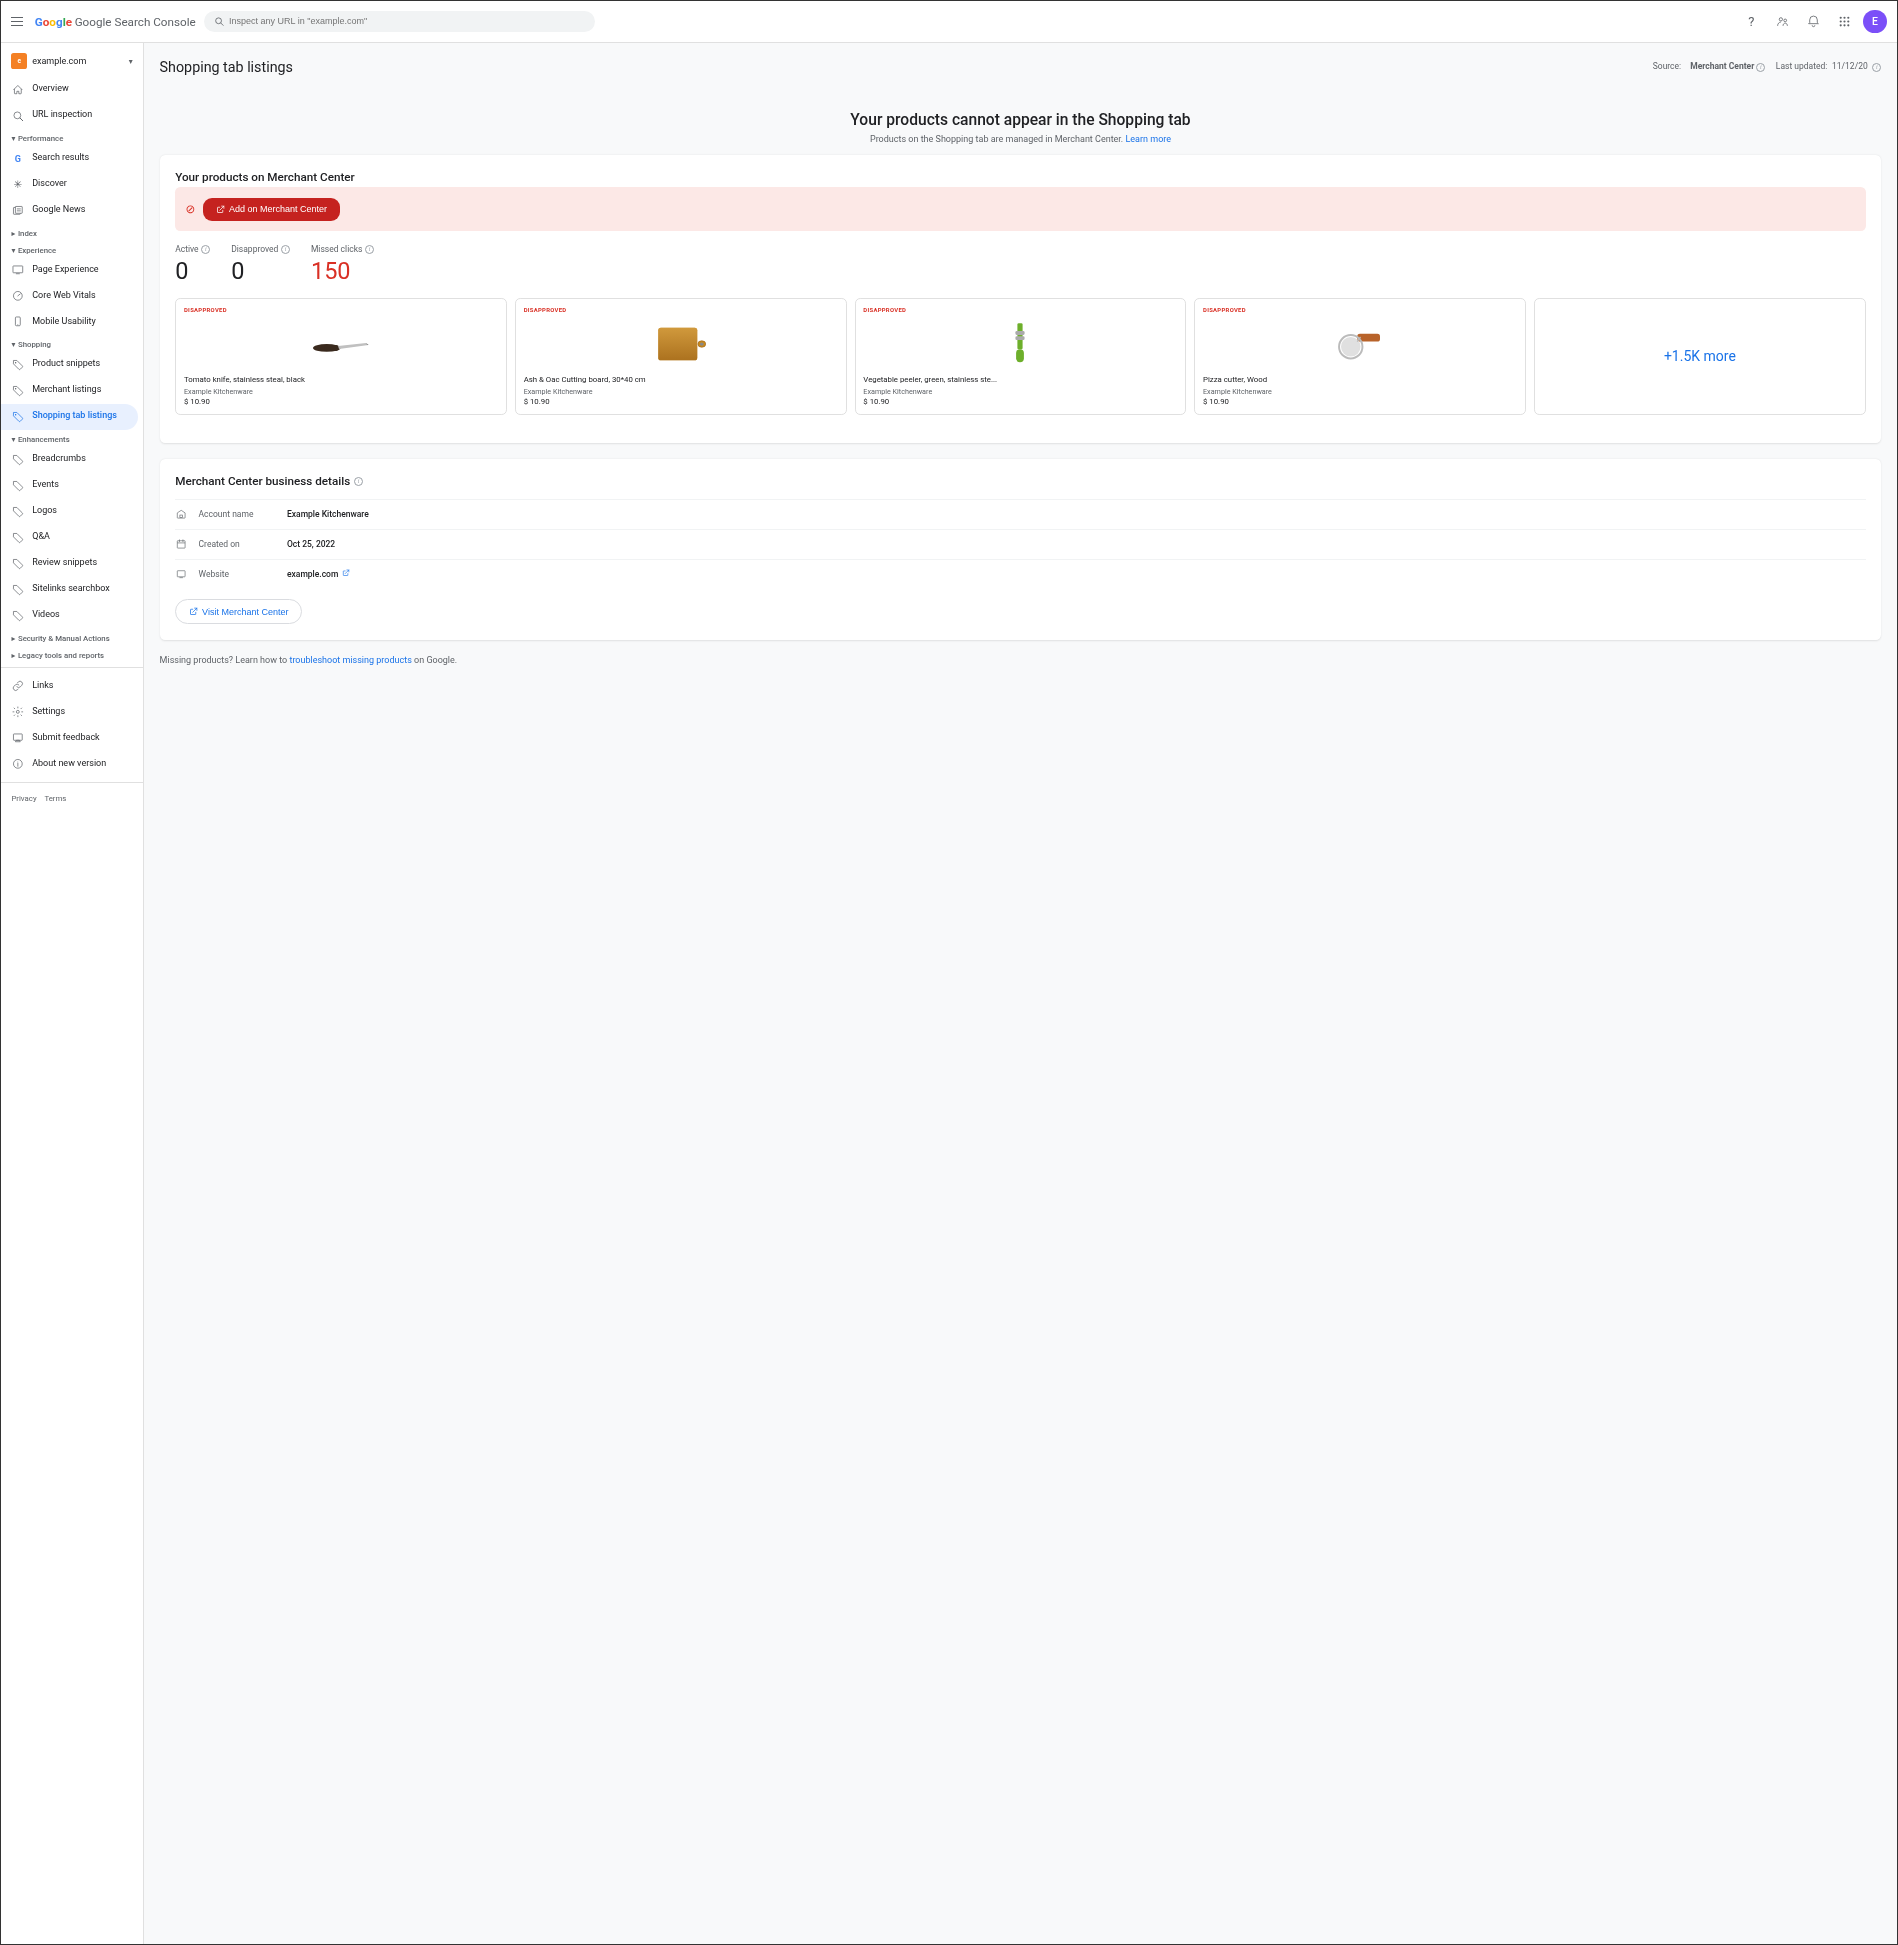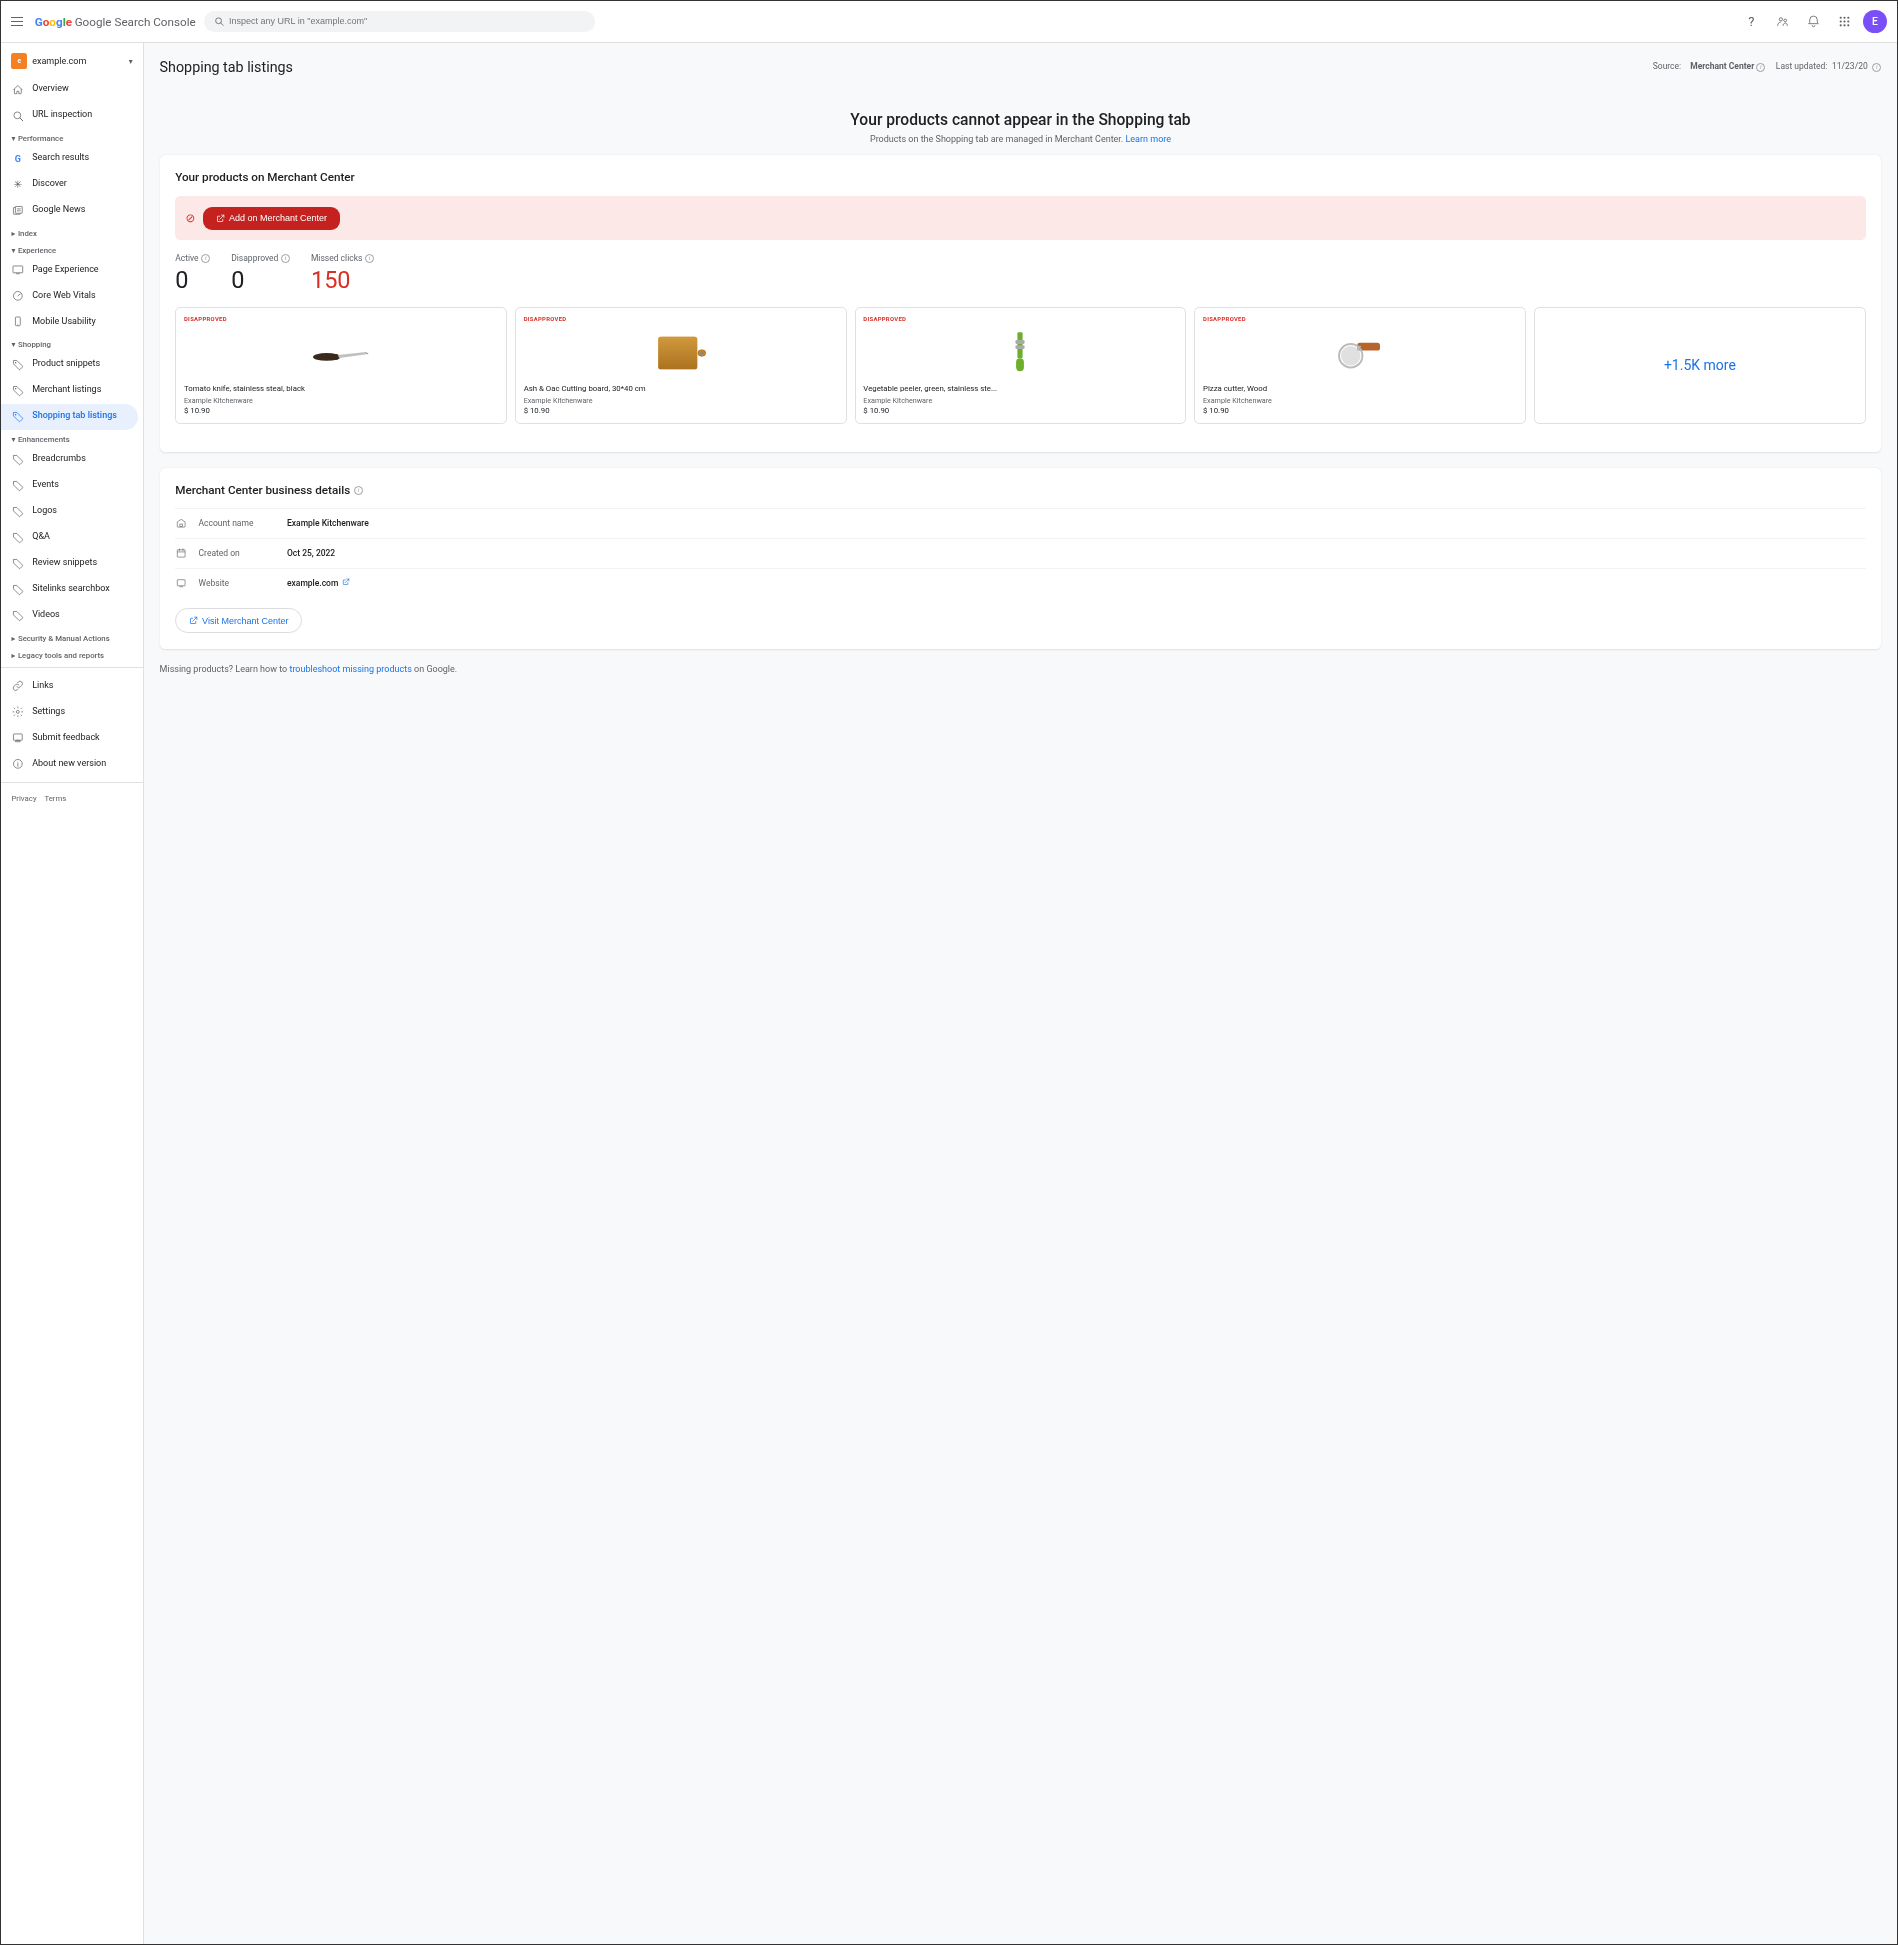--- a/index.html
+++ b/index.html
@@ -50,21 +50,21 @@
     .page-header { display: flex; align-items: center; justify-content: space-between; margin-bottom: 15.6px; }
     .page-title { font-size: 14.3px; font-weight: 400; color: #202124; }
     .page-meta { display: flex; align-items: center; gap: 10.4px; font-size: 8.5px; color: #5f6368; }
     
     .alert-section { text-align: center; padding: 21px 0 10.4px; }
     .alert-title { font-size: 15.6px; font-weight: 500; color: #202124; margin-bottom: 5.2px; }
     .alert-desc { font-size: 9px; color: #5f6368; }
     .alert-desc a { color: #1a73e8; text-decoration: none; }
     
     .card { background: #fff; border-radius: 5.2px; padding: 15.6px; margin-bottom: 15.6px; box-shadow: 0 0.7px 2px rgba(0,0,0,0.1); }
-    .card-title { font-size: 11.7px; font-weight: 500; color: #202124; margin-bottom: 12px; }
+    .card-title { font-size: 11.7px; font-weight: 500; color: #202124; margin-bottom: 3px; }
     
     .error-banner { background: #fce8e6; border-radius: 5.2px; padding: 10.4px; display: flex; align-items: center; gap: 7.8px; margin-bottom: 13px; }
     .error-banner-text { flex: 1; font-size: 8.5px; color: #202124; }
     .error-icon { color: #d93025; font-size: 11.7px; }
     .btn-merchant { background: #c5221f; color: #fff; border: none; border-radius: 9px; padding: 6.5px 13px; font-size: 9px; cursor: pointer; display: flex; align-items: center; gap: 3.9px; white-space: nowrap; font-weight: 500; }
     
     .stats-row { display: flex; gap: 21px; margin-bottom: 13px; }
     .stat-item { }
     .stat-label { font-size: 8.5px; color: #5f6368; display: flex; align-items: center; gap: 2.6px; margin-bottom: 2.6px; }
     .stat-value { font-size: 23.5px; font-weight: 400; color: #202124; }
@@ -393,21 +393,21 @@
       <div class="page-header">
         <h1 class="page-title">Shopping tab listings</h1>
         <div class="page-meta">
           <span>
             <span>Source:</span>
             <strong style="margin-left:7px;">Merchant Center</strong>
             <span class="info-icon">i</span>
           </span>
           <span>
             <span>Last updated:</span>
-            <span style="margin-left:2.6px;">11/23/20</span>
+            <span style="margin-left:2.6px;">11/12/20</span>
             <span class="info-icon" style="margin-left:2.6px;">i</span>
           </span>
         </div>
       </div>
 
       <div class="alert-section">
         <div class="alert-title">Your products cannot appear in the Shopping tab</div>
         <div class="alert-desc">
           <span>Products on the Shopping tab are managed in Merchant Center.</span>
           <a href="#">Learn more</a>

